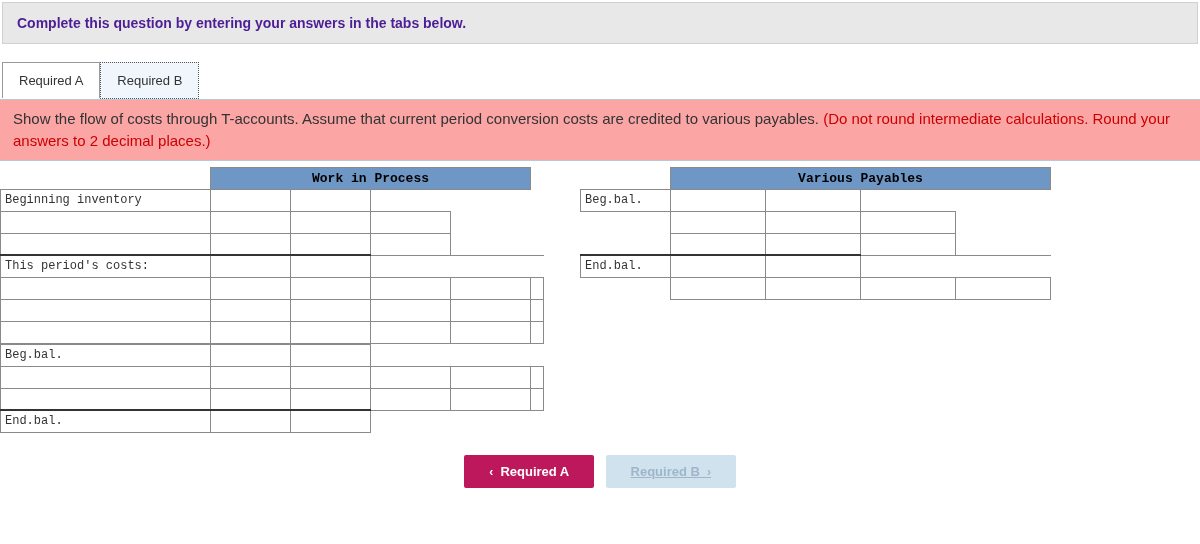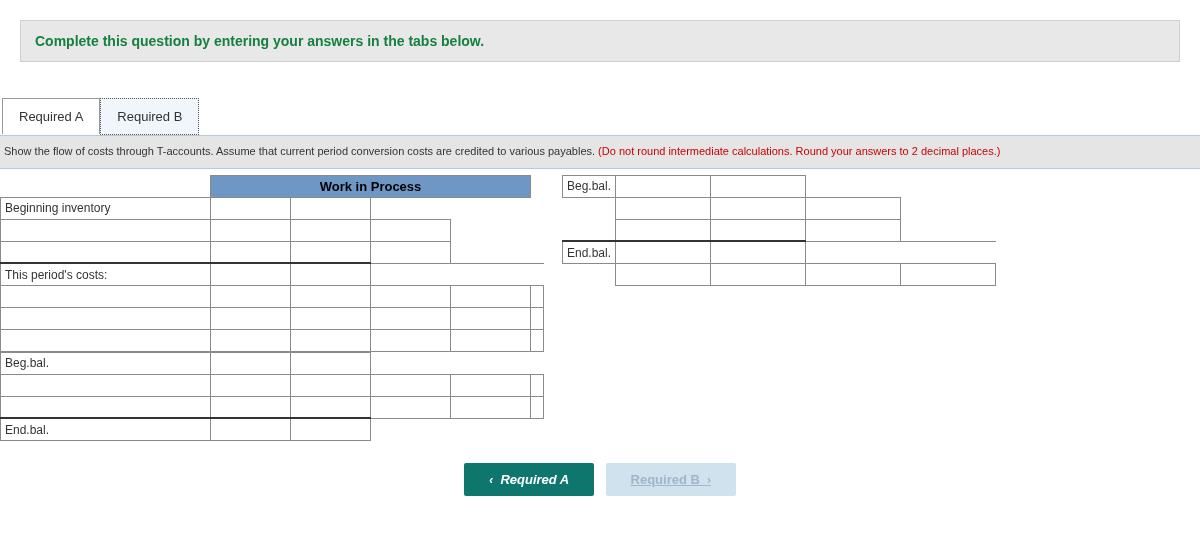--- a/index.html
+++ b/index.html
@@ -3,52 +3,52 @@
 <meta charset="utf-8">
 <style>
   * { box-sizing: border-box; margin: 0; padding: 0; }
   body { font-family: Verdana, Arial, sans-serif; font-size: 13px; color: #333; background: #fff; }
   .header-bar {
     background: #e8e8e8;
     border: 1px solid #d0d0d0;
     padding: 12px 14px;
     font-weight: bold;
     font-size: 14px;
-    color: #15803d;
-    margin: 20px;
+    color: #4c1d95;
+    margin: 2px;
   }
   .tabs-row {
     padding: 16px 10px 0 2px;
   }
   .tab {
     display: inline-block;
     border: 1px solid #999;
     border-bottom: none;
     padding: 10px 16px;
     font-size: 13px;
     color: #333;
     cursor: pointer;
     background: #fff;
     position: relative;
   }
   .tab.active {
     border: 1px dotted #555;
     background: #f0f6fb;
   }
   .instruction-bar {
-    background: #e5e5e5;
+    background: #fca5a5;
     border-top: 1px solid #b5c9d8;
     border-bottom: 1px solid #b5c9d8;
-    padding: 8px 4px;
-    font-size: 11px;
+    padding: 8px 13px;
+    font-size: 15px;
     line-height: 1.45;
   }
   .red { color: #c00; }
   .tables-wrap { padding: 6px 0 0 0; }
-  .row-flex { display: flex; gap: 18px; align-items: flex-start; }
+  .row-flex { display: flex; gap: 36px; align-items: flex-start; font-family: Liberation Mono, monospace; }
   table { border-collapse: collapse; }
   td, th { border: 1px solid #8a8a8a; height: 22px; font-size: 12px; padding: 2px 4px; vertical-align: middle; }
   th.section-head {
     background: #6f97c5;
     color: #000;
     font-weight: bold;
     text-align: center;
     font-size: 13px;
   }
   td.lbl { width: 210px; }
@@ -60,21 +60,21 @@
     display: inline-block;
     padding: 9px 18px;
     font-size: 13px;
     font-weight: bold;
     border-radius: 2px;
     margin: 0 4px;
     cursor: pointer;
     min-width: 130px;
     text-align: center;
   }
-  .btn-prev { background: #0f766e; color: #fff; font-style: italic; }
+  .btn-prev { background: #be185d; color: #fff; }
   .btn-next { background: #d1e2ef; color: #9fb6c9; cursor: default; text-decoration: underline; }
   .chev { font-size: 12px; }
   .top-line td { border-top: 2px solid #333; }
 </style>
 </head>
 <body>
 
 <div class="header-bar">Complete this question by entering your answers in the tabs below.</div>
 
 <div class="tabs-row">
@@ -190,20 +190,24 @@
               <td class="amt no-border" style="border-top:1px solid #8a8a8a"></td>
               <td class="narrow no-border" style="border-top:1px solid #8a8a8a"></td>
         </tr>
       </tbody>
         </table>
     </div>
 
     <div>
       <table>
         <tbody>
+            <tr>
+          <td style="width:90px" class="no-border"></td>
+          <th class="section-head" colspan="4">Various Payables</th>
+        </tr>
         <tr>
           <td>Beg.bal.</td>
           <td style="width:95px"></td>
           <td style="width:95px"></td>
           <td style="width:95px" class="no-border"></td>
               <td style="width:95px" class="no-border"></td>
         </tr>
         <tr>
           <td class="no-border"></td>
           <td></td>

